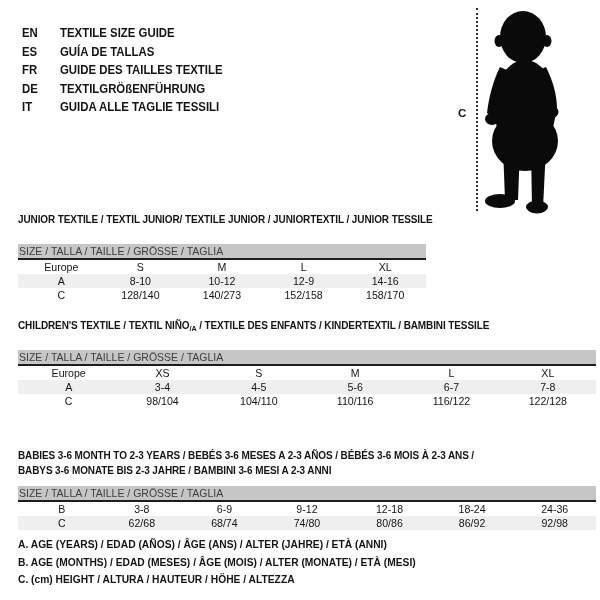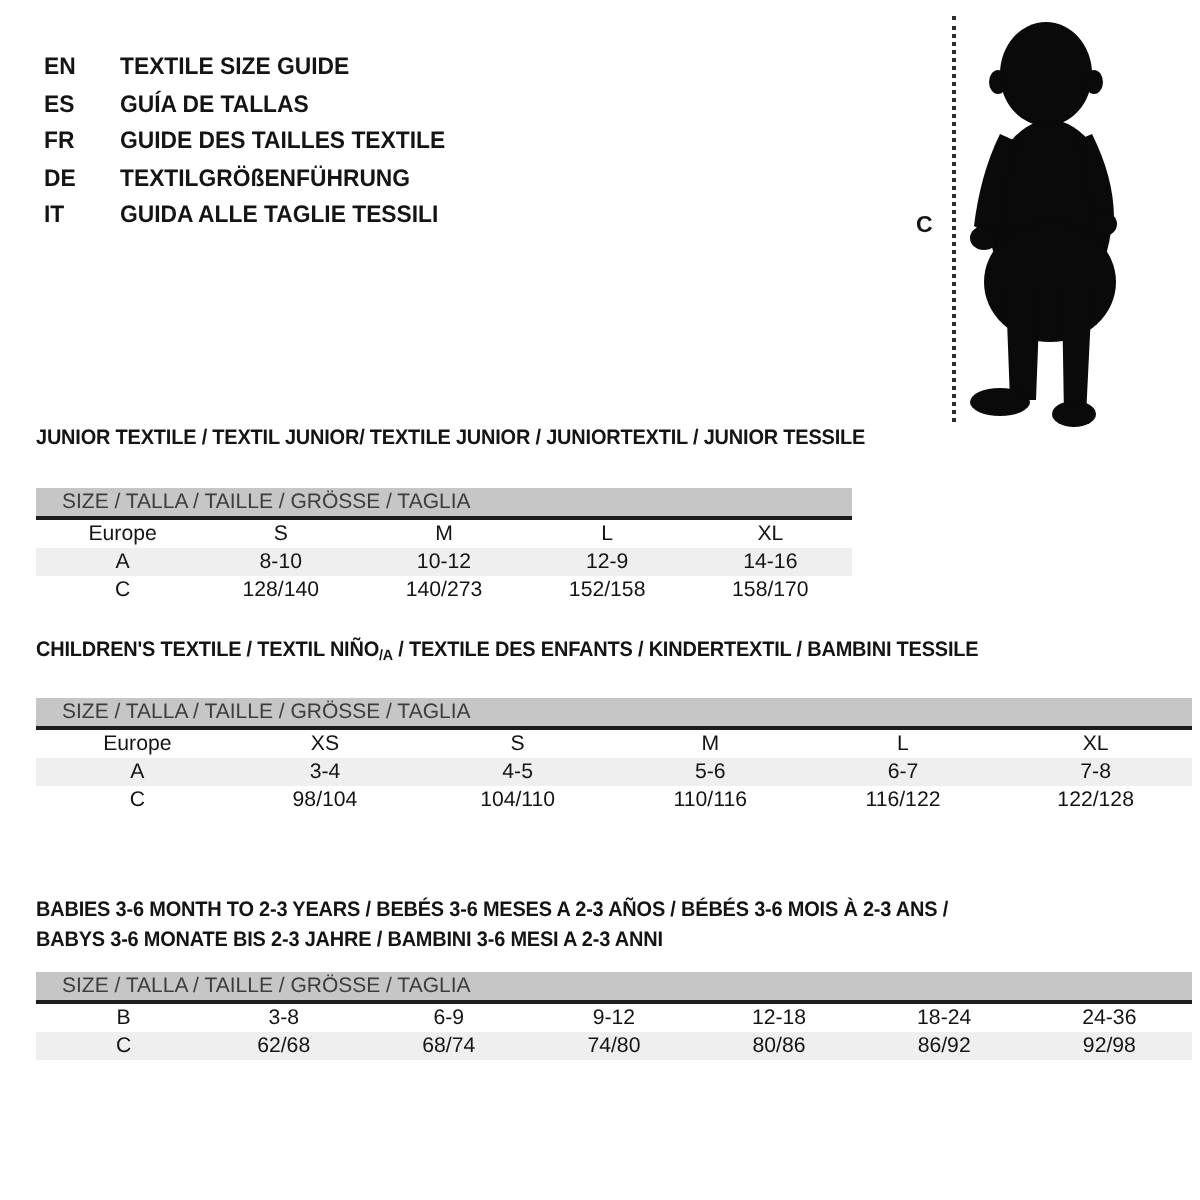--- a/index.html
+++ b/index.html
@@ -23,21 +23,21 @@
   .s2{top:318px;width:578px;}
   .s3{top:448px;width:578px;}
   .sec-title{margin:0;font-size:10.5px;font-weight:bold;letter-spacing:-.1px;
     transform:scaleX(.95);transform-origin:left top;white-space:nowrap;line-height:15px;}
   .sub{font-size:7.5px;vertical-align:-2px;}
   .size-table{border-collapse:collapse;table-layout:fixed;width:100%;}
   .s1 .size-table{margin-top:17px;}
   .s2 .size-table{margin-top:14px;}
   .s3 .size-table{margin-top:8px;}
   th.bar{background:var(--header-bar-bg,#c6c6c6);color:var(--header-bar-text,#3d3d3d);
-    font-weight:normal;text-align:left;font-size:10.5px;padding:0 0 0 13px;height:14px;
+    font-weight:normal;text-align:left;font-size:10.5px;padding:0 0 0 1px;height:14px;
     border-bottom:2px solid #1d1d1d;white-space:nowrap;}
   tbody tr{height:14.6px;}
   tbody td{font-size:10.6px;text-align:center;padding:0;vertical-align:middle;white-space:nowrap;}
   td.lbl{text-align:center;padding-left:5px;}
   .s1 td.lbl{width:57px;}
   .s2 td.lbl,.s3 td.lbl{width:46px;}
   tr.shaded{background:var(--row-alt-bg,#efefef);}
   
   .notes{position:absolute;left:18px;top:536px;}
   .note-line{font-weight:bold;font-size:10.8px;line-height:17.6px;
@@ -188,14 +188,19 @@
             <td>68/74</td>
             <td>74/80</td>
             <td>80/86</td>
             <td>86/92</td>
             <td>92/98</td>
           </tr>
         </tbody>
     </table>
   </section>
 
+  <div class="notes" id="notes">
+      <div class="note-line">A. AGE (YEARS) / EDAD (AÑOS) / ÂGE (ANS) / ALTER (JAHRE) / ETÀ (ANNI)</div>
+      <div class="note-line">B. AGE (MONTHS) / EDAD (MESES) / ÂGE (MOIS) / ALTER (MONATE) / ETÀ (MESI)</div>
+      <div class="note-line">C. (cm) HEIGHT / ALTURA / HAUTEUR / HÖHE / ALTEZZA</div>
+    </div>
 
 </div>
 
 </body></html>

